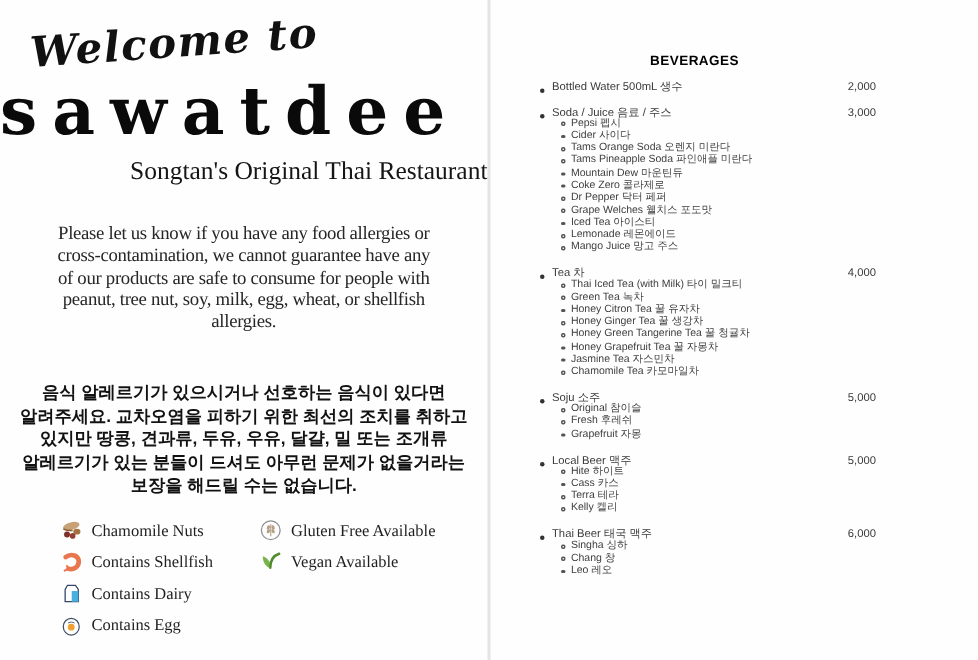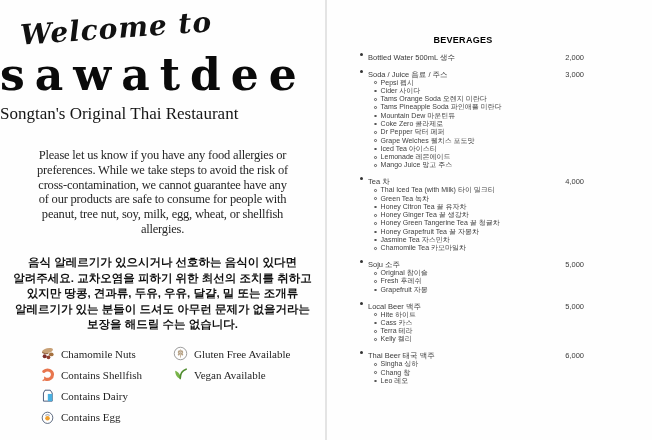--- a/index.html
+++ b/index.html
@@ -6,21 +6,21 @@
   .sheet{position:relative;width:652px;height:440px;background:#fefefe;overflow:hidden;
          font-family:"Liberation Serif",serif;color:#1c1c1c;}
   
   .left-page{position:absolute;left:0;top:0;width:325px;height:440px;}
   .script-title{position:absolute;left:20px;top:12px;font-family:"DejaVu Serif",serif;
     font-style:italic;font-weight:600;font-size:28px;transform:rotate(-4deg);color:#111;
     letter-spacing:1px;white-space:nowrap;}
   .main-title{position:absolute;left:0;top:52px;width:325px;
     font-family:"DejaVu Serif",serif;font-weight:800;font-size:44px;line-height:46px;
     letter-spacing:10px;text-transform:lowercase;color:#0a0a0a;white-space:nowrap;}
-  .tagline{position:absolute;left:0;top:104px;width:325px;text-align:left;
+  .tagline{position:absolute;left:0;top:104px;width:325px;text-align:right;
     font-family:"Liberation Serif",serif;font-size:17px;color:#151515;white-space:nowrap;}
   .para-en{position:absolute;left:0;top:148px;width:325px;text-align:center;
     font-family:"Liberation Serif",serif;font-size:12.5px;line-height:14.8px;
     letter-spacing:-0.2px;color:#262626;}
   .para-en div{white-space:nowrap;}
   .para-ko{position:absolute;left:0;top:255px;width:325px;text-align:center;
     font-family:"Liberation Sans",sans-serif;font-weight:600;font-size:11.5px;
     line-height:15.6px;color:#121212;}
   .para-ko div{white-space:nowrap;}
   .legend-col{position:absolute;top:343px;}
@@ -32,41 +32,40 @@
   .legend-label{font-family:"Liberation Serif",serif;font-size:11px;color:#1f1f1f;white-space:nowrap;}
   
   .divider{position:absolute;left:325px;top:0;width:2px;height:440px;background:#e4e4e4;}
   
   .right-page{position:absolute;left:327px;top:0;width:272px;height:440px;
     font-family:"Liberation Sans",sans-serif;color:#3a3a3a;border-radius:20px;}
   .menu-title{margin-top:35px;text-align:center;font-size:9px;font-weight:700;
     letter-spacing:0.3px;color:#000;}
   .menu{margin:8px 0 0 33px;width:224px;}
   .menu-group{margin-bottom:7.5px;}
-  .menu-row{display:flex;align-items:flex-start;line-height:9px;font-size:7.5px;}
+  .menu-row{display:flex;align-items:flex-end;line-height:9px;font-size:7.5px;}
   .bullet{width:3px;height:3px;border-radius:50%;background:#333;margin-right:5px;flex:0 0 3px;}
   .menu-name{flex:1;white-space:nowrap;color:#3a3a3a;}
   .menu-price{white-space:nowrap;color:#3a3a3a;}
   .menu-sub{display:flex;align-items:center;line-height:8.3px;font-size:7px;margin-left:14px;}
   .sub-bullet{width:2.6px;height:2.6px;border:0.8px solid #555;border-radius:50%;
     margin-right:4px;flex:0 0 2.6px;box-sizing:border-box;background:transparent;}
   .menu-sub-name{white-space:nowrap;color:#404040;}
 </style>
 </head>
 <body>
 
 <div class="sheet">
 
   <div class="left-page">
     <div class="script-title">Welcome to</div>
     <div class="main-title">Sawatdee</div>
     <div class="tagline">Songtan's Original Thai Restaurant</div>
     <div class="para-en">
         <div>Please let us know if you have any food allergies or</div>
-        <div>preferences. While we take steps to avoid the risk of</div>
         <div>cross-contamination, we cannot guarantee have any</div>
         <div>of our products are safe to consume for people with</div>
         <div>peanut, tree nut, soy, milk, egg, wheat, or shellfish</div>
         <div>allergies.</div>
       </div>
     <div class="para-ko">
         <div>음식 알레르기가 있으시거나 선호하는 음식이 있다면</div>
         <div>알려주세요. 교차오염을 피하기 위한 최선의 조치를 취하고</div>
         <div>있지만 땅콩, 견과류, 두유, 우유, 달걀, 밀 또는 조개류</div>
         <div>알레르기가 있는 분들이 드셔도 아무런 문제가 없을거라는</div>

